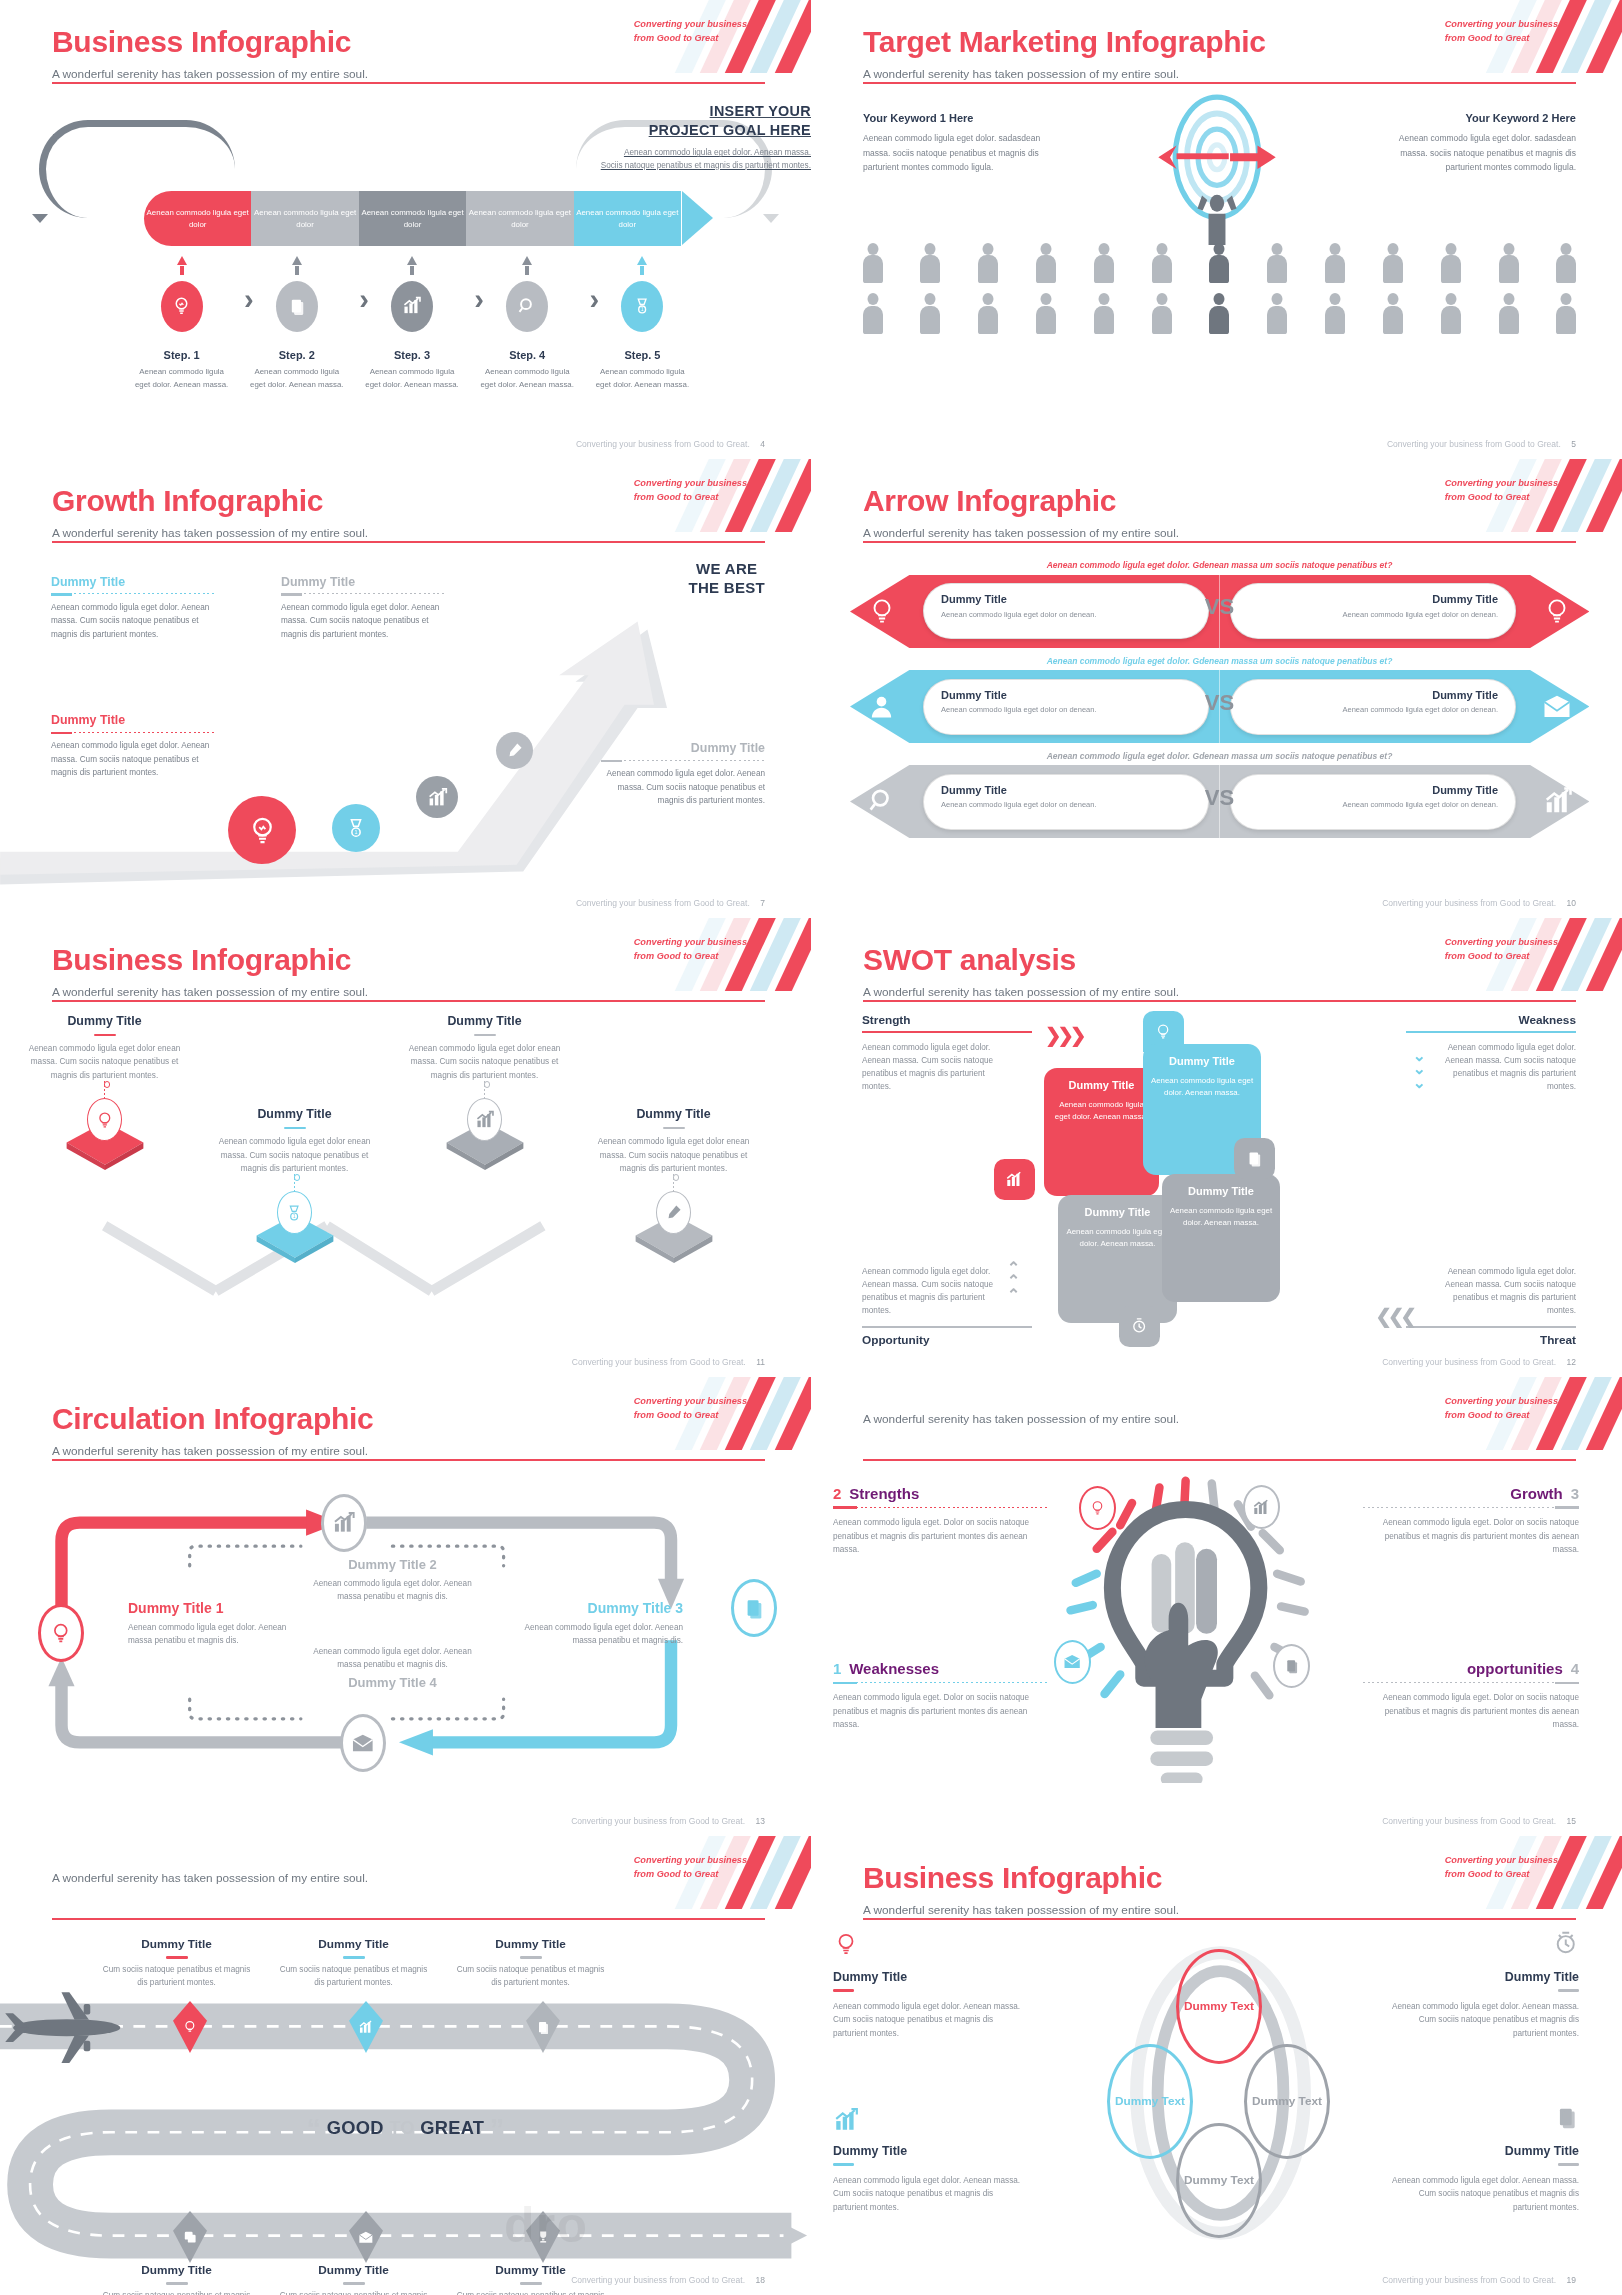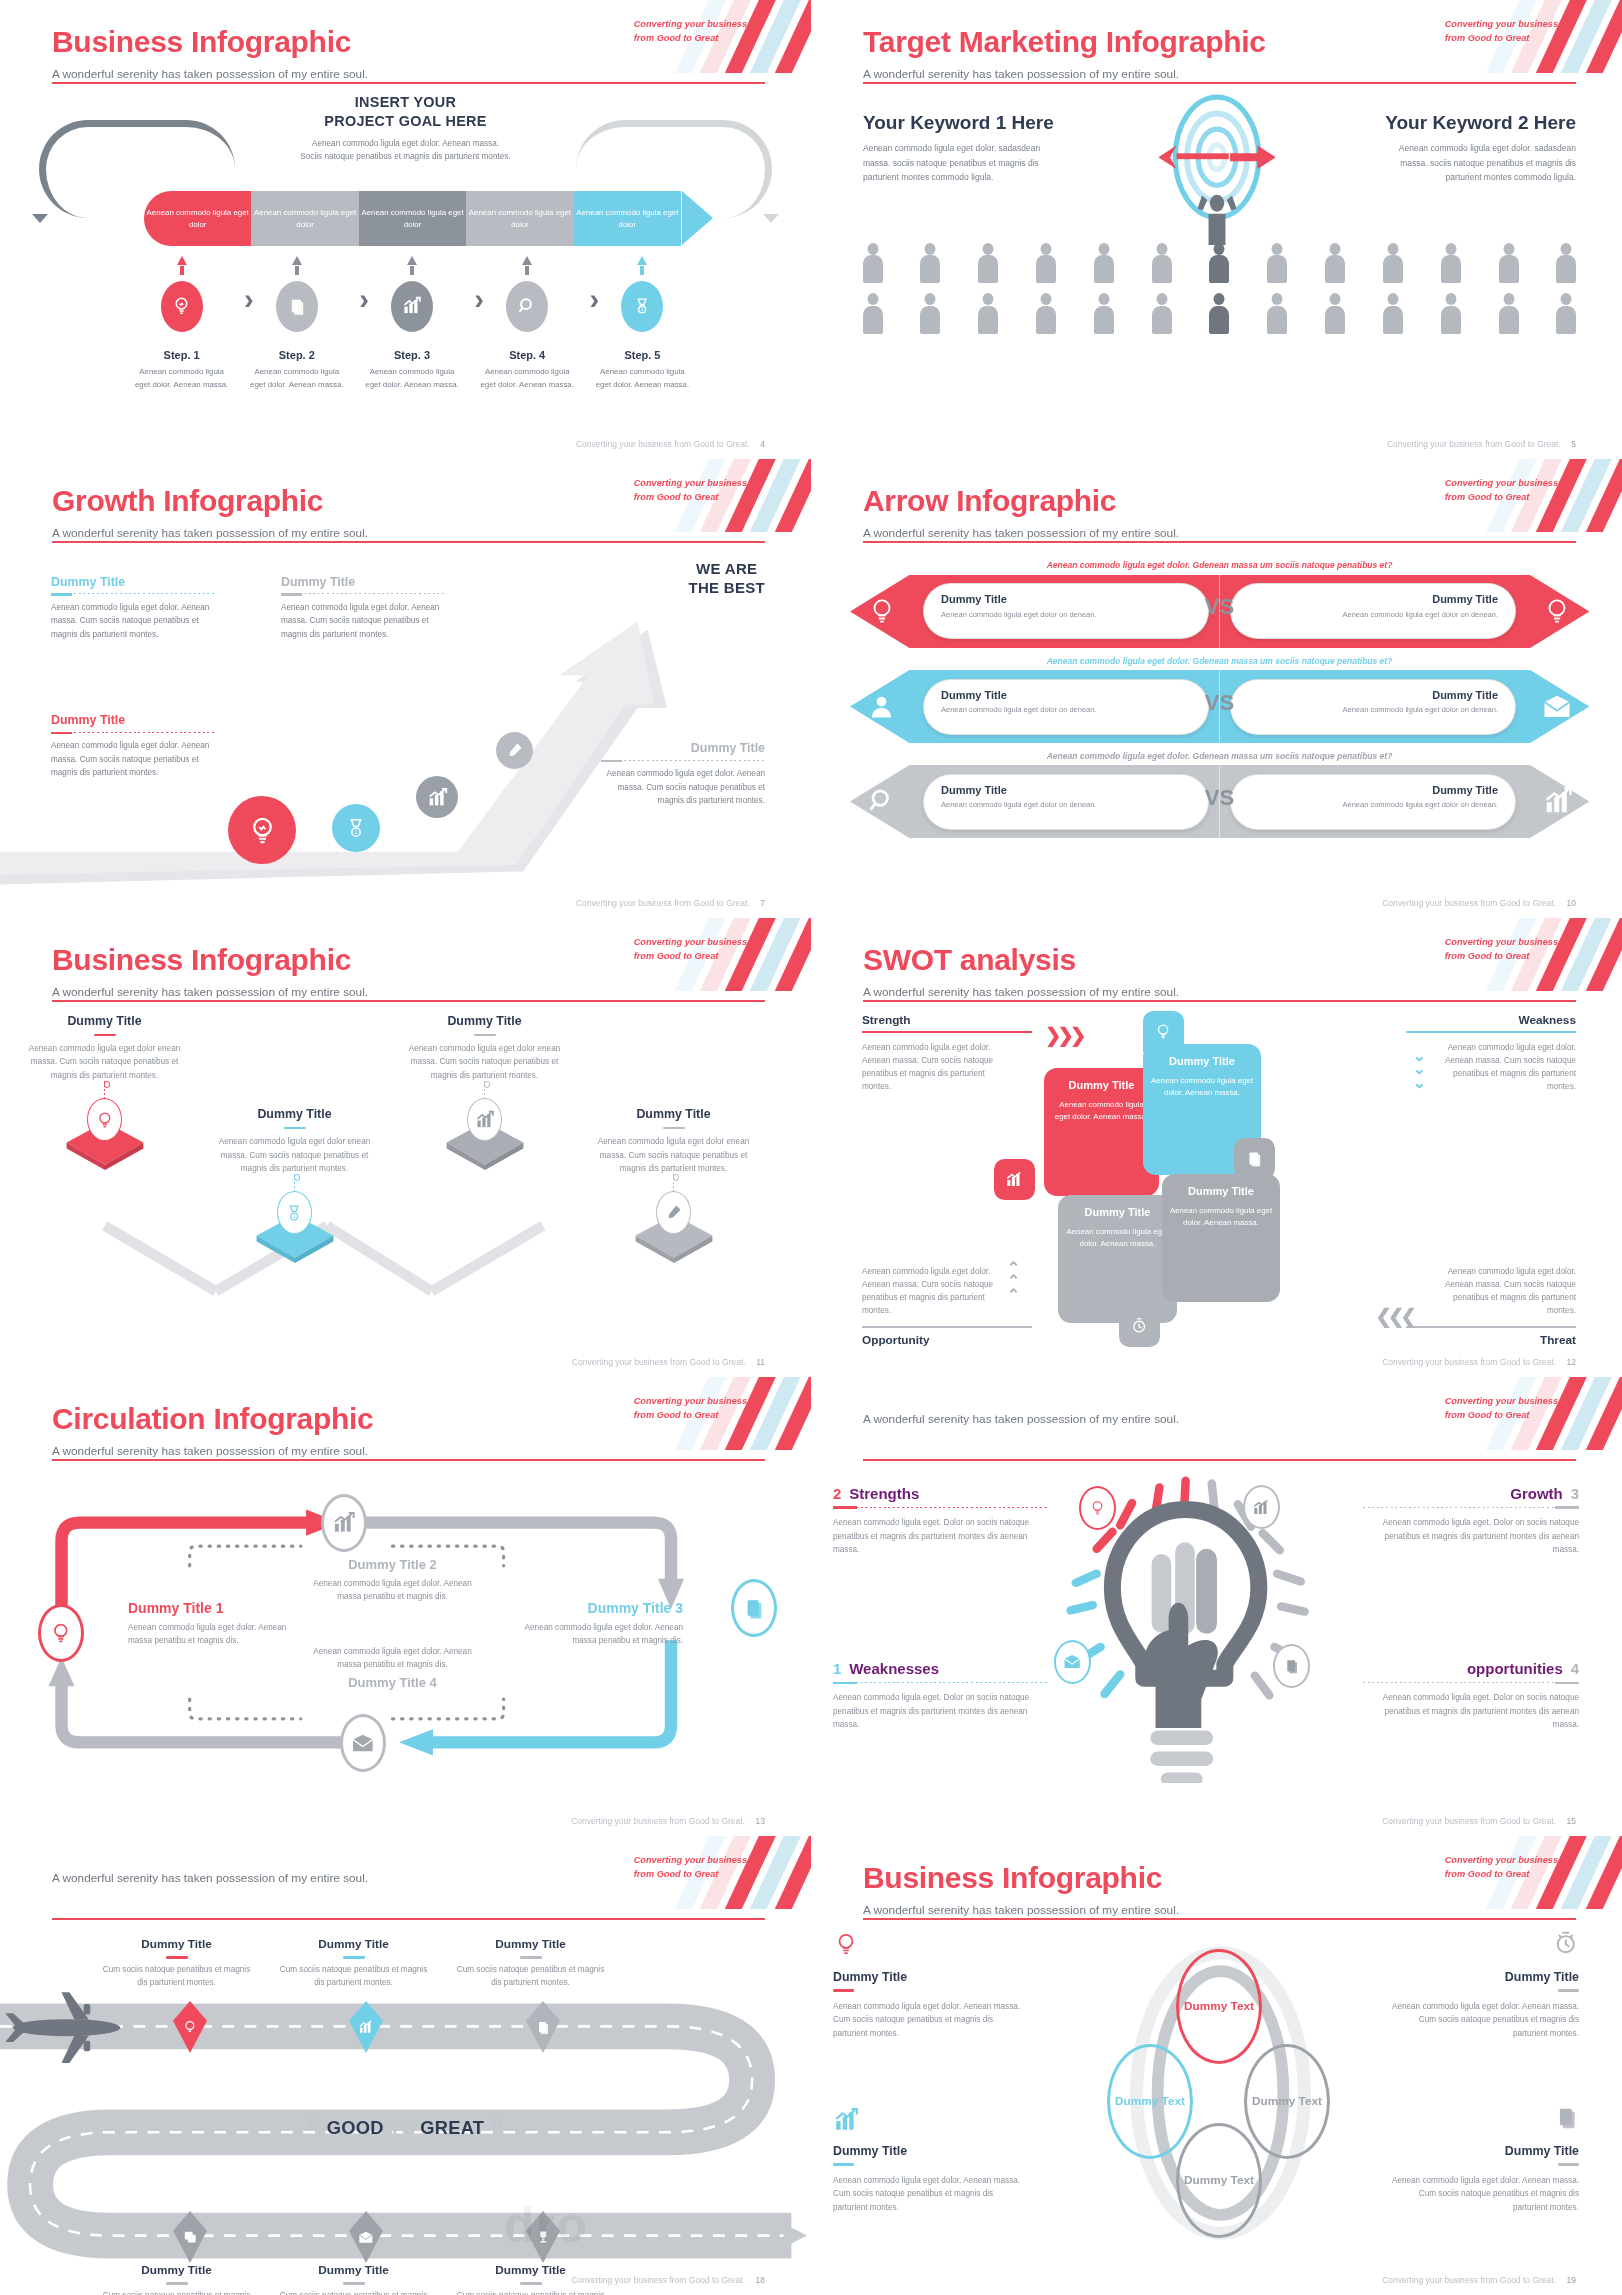--- a/index.html
+++ b/index.html
@@ -29,21 +29,21 @@
   .tagline { position:absolute; right:64px; top:18.3px; font-size:9.2px; font-style:italic; font-weight:bold; color:#ef4a5b; line-height:1.5; text-align:left; z-index:3; }
 
   .pfoot { position:absolute; bottom:10.5px; right:46px; font-size:8.5px; color:#b9bec6; }
   .pfoot b { font-weight:normal; margin-left:10.5px; color:#9aa0a8; }
 
   .body { position:absolute; left:0; right:0; top:92px; bottom:29px; }
   .udl { width:22px; height:2.6px; border-radius:1.3px; margin:5.9px 0; }
   .red{background:#ef4a5b}.cyan{background:#72cfe8}.gry{background:#b8bcc2}
 
   
-  .p1goal { position:absolute; left:0; right:0; top:1px; text-align:center; z-index:4; }
+  .p1goal { position:absolute; left:0; right:0; top:10px; text-align:right; z-index:4;text-decoration:underline; }
   .p1goal h3 { font-size:14.4px; font-weight:bold; color:#2e3b52; letter-spacing:0.3px; line-height:1.35; }
   .p1goal p { font-size:8.2px; color:#7b828c; margin-top:6.5px; line-height:1.5; }
   .p1arcL,.p1arcR { position:absolute; top:27.5px; width:196px; height:98px; border-style:solid; border-width:7.2px; border-radius:59px; }
   .p1arcL { left:39px; border-color:#7b838d transparent transparent #7b838d; border-right:none; border-bottom:none; }
   .p1arcR { right:39px; border-color:#d4d7da #d4d7da transparent transparent; border-left:none; border-bottom:none; }
   .p1tri { position:absolute; width:0;height:0; border-left:8.5px solid transparent;border-right:8.5px solid transparent; }
   .p1bar { position:absolute; left:144px; right:130px; top:99px; height:55px; display:flex; }
   .p1seg { flex:1; display:flex; align-items:center; justify-content:center; text-align:center; color:#fff; font-size:7.9px; line-height:1.4; padding:2.6px; }
   .p1seg:first-child { border-radius:27.5px 0 0 27.5px; }
   .p1tip { position:absolute; right:98px; top:99px; width:0;height:0; border-top:27.5px solid transparent; border-bottom:27.5px solid transparent; border-left:31px solid #72cfe8; }
@@ -53,21 +53,21 @@
   .p1stem { width:3.9px;height:9.2px;margin:0 auto 5.2px; background:#8a9099; }
   .p1circ { width:42px;height:51px;border-radius:50%; margin:0 auto; display:flex;align-items:center;justify-content:center; }
   .p1name { font-size:11px;font-weight:bold;color:#2e3b52; margin-top:17px; }
   .p1txt { font-size:7.9px;line-height:1.6;color:#7b828c;margin-top:5.2px; padding:0 7.9px; }
   .p1flow { position:absolute; left:124px; right:111px; top:194px; display:flex; pointer-events:none; }
   .p1flowcell { flex:1; position:relative; }
   .p1chev { position:absolute; right:-14.4px; top:2.6px; color:#6e757e; font-size:29px; line-height:0.7; font-weight:bold; }
 
   
   .p2col { position:absolute; top:19.6px; width:196px; }
-  .p2col h4 { font-size:19px; font-weight:bold; color:#2e3b52; }
+  .p2col h4 { font-size:11px; font-weight:bold; color:#2e3b52; }
   .p2col p { font-size:8.5px; line-height:1.7; color:#7b828c; margin-top:7.9px; }
   .p2L { left:52px; } .p2R { right:46px; text-align:right; }
   .target { position:absolute; left:50%; top:0; transform:translateX(-50%); }
   .people { position:absolute; left:49px; right:43px; top:151px; }
   .prow { display:flex; justify-content:space-between; margin-bottom:9.2px; }
   .person { width:25px; height:41px; position:relative; }
   .person .hd { position:absolute; left:50%; top:0; transform:translateX(-50%); width:11px;height:11.8px;border-radius:50%; background:#b4b9bf; }
   .person .bd { position:absolute; left:50%; top:12.4px; transform:translateX(-50%); width:20px;height:28px; background:#b4b9bf; border-radius:8.5px 8.5px 2.6px 2.6px; }
   .person.dark .hd,.person.dark .bd{ background:#6f767f; }
 

